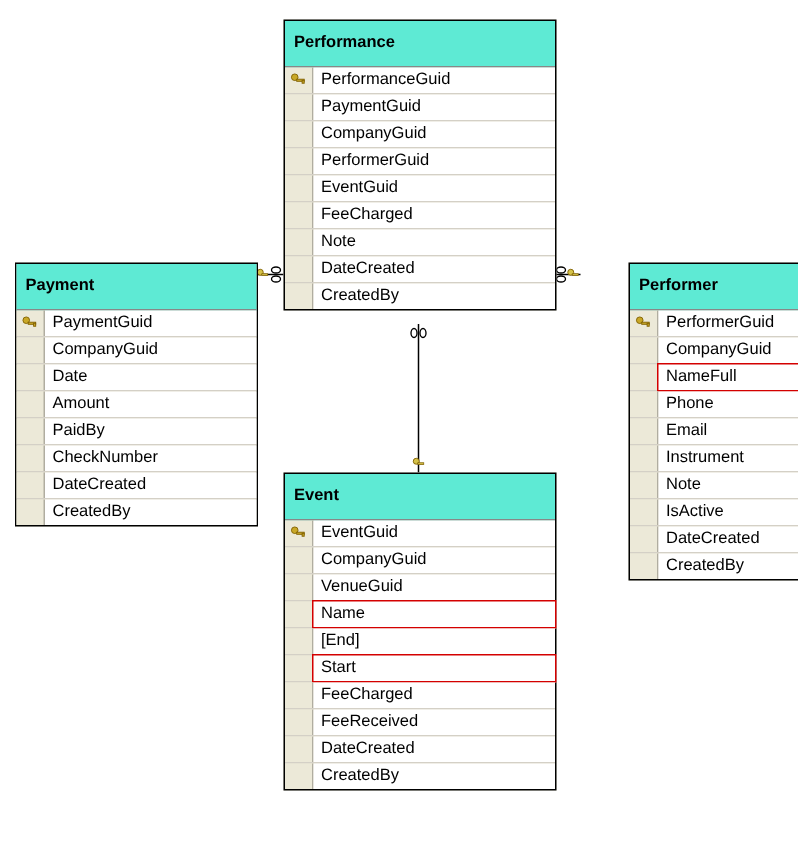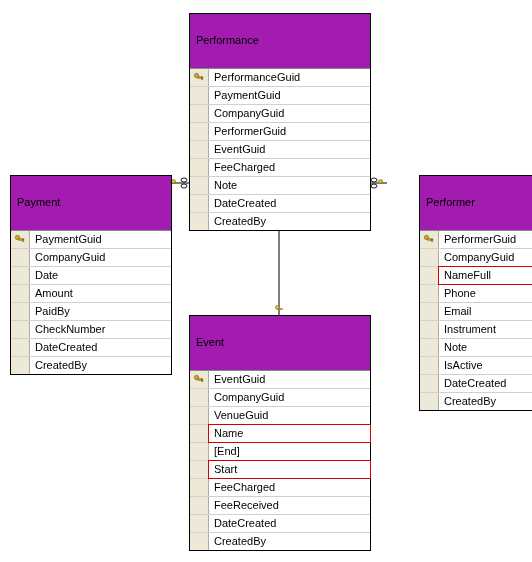--- a/index.html
+++ b/index.html
@@ -1,18 +1,18 @@
 <!DOCTYPE html>
 <html><head>
 <meta charset="utf-8">
 <style>
 body{margin:0;padding:0;font-family:Tahoma,Arial,sans-serif;font-size:11px;background:#fff}
 #canvas{position:relative;width:532px;height:562px;background:#fff}
 .tbl{position:absolute;border:1px solid #000;background:#ece9d8}
-.tbl-title{background:#a21caf;border-bottom:1px solid #888;font-weight:normal;padding:20px 6px;height:14px}
+.tbl-title{background:#5eead4;border-bottom:1px solid #888;font-weight:bold;padding:8px 6px;height:14px}
 .row{display:flex;border-bottom:1px solid #d4d0c6;height:17px}
 .row:last-child{border-bottom:none}
 .cell-k{width:18px;height:17px;display:flex;align-items:center;justify-content:center;border-right:1px solid #b0ada0;background:#ece9d8}
 .cell-f{flex:1;padding:0 5px;background:#fff;height:17px;line-height:17px}
 .hl{border:1.5px solid #d40000;margin:-1px}
 svg.rel{position:absolute;overflow:visible}
 </style>
 </head>
 <body>
 <div id="canvas">

